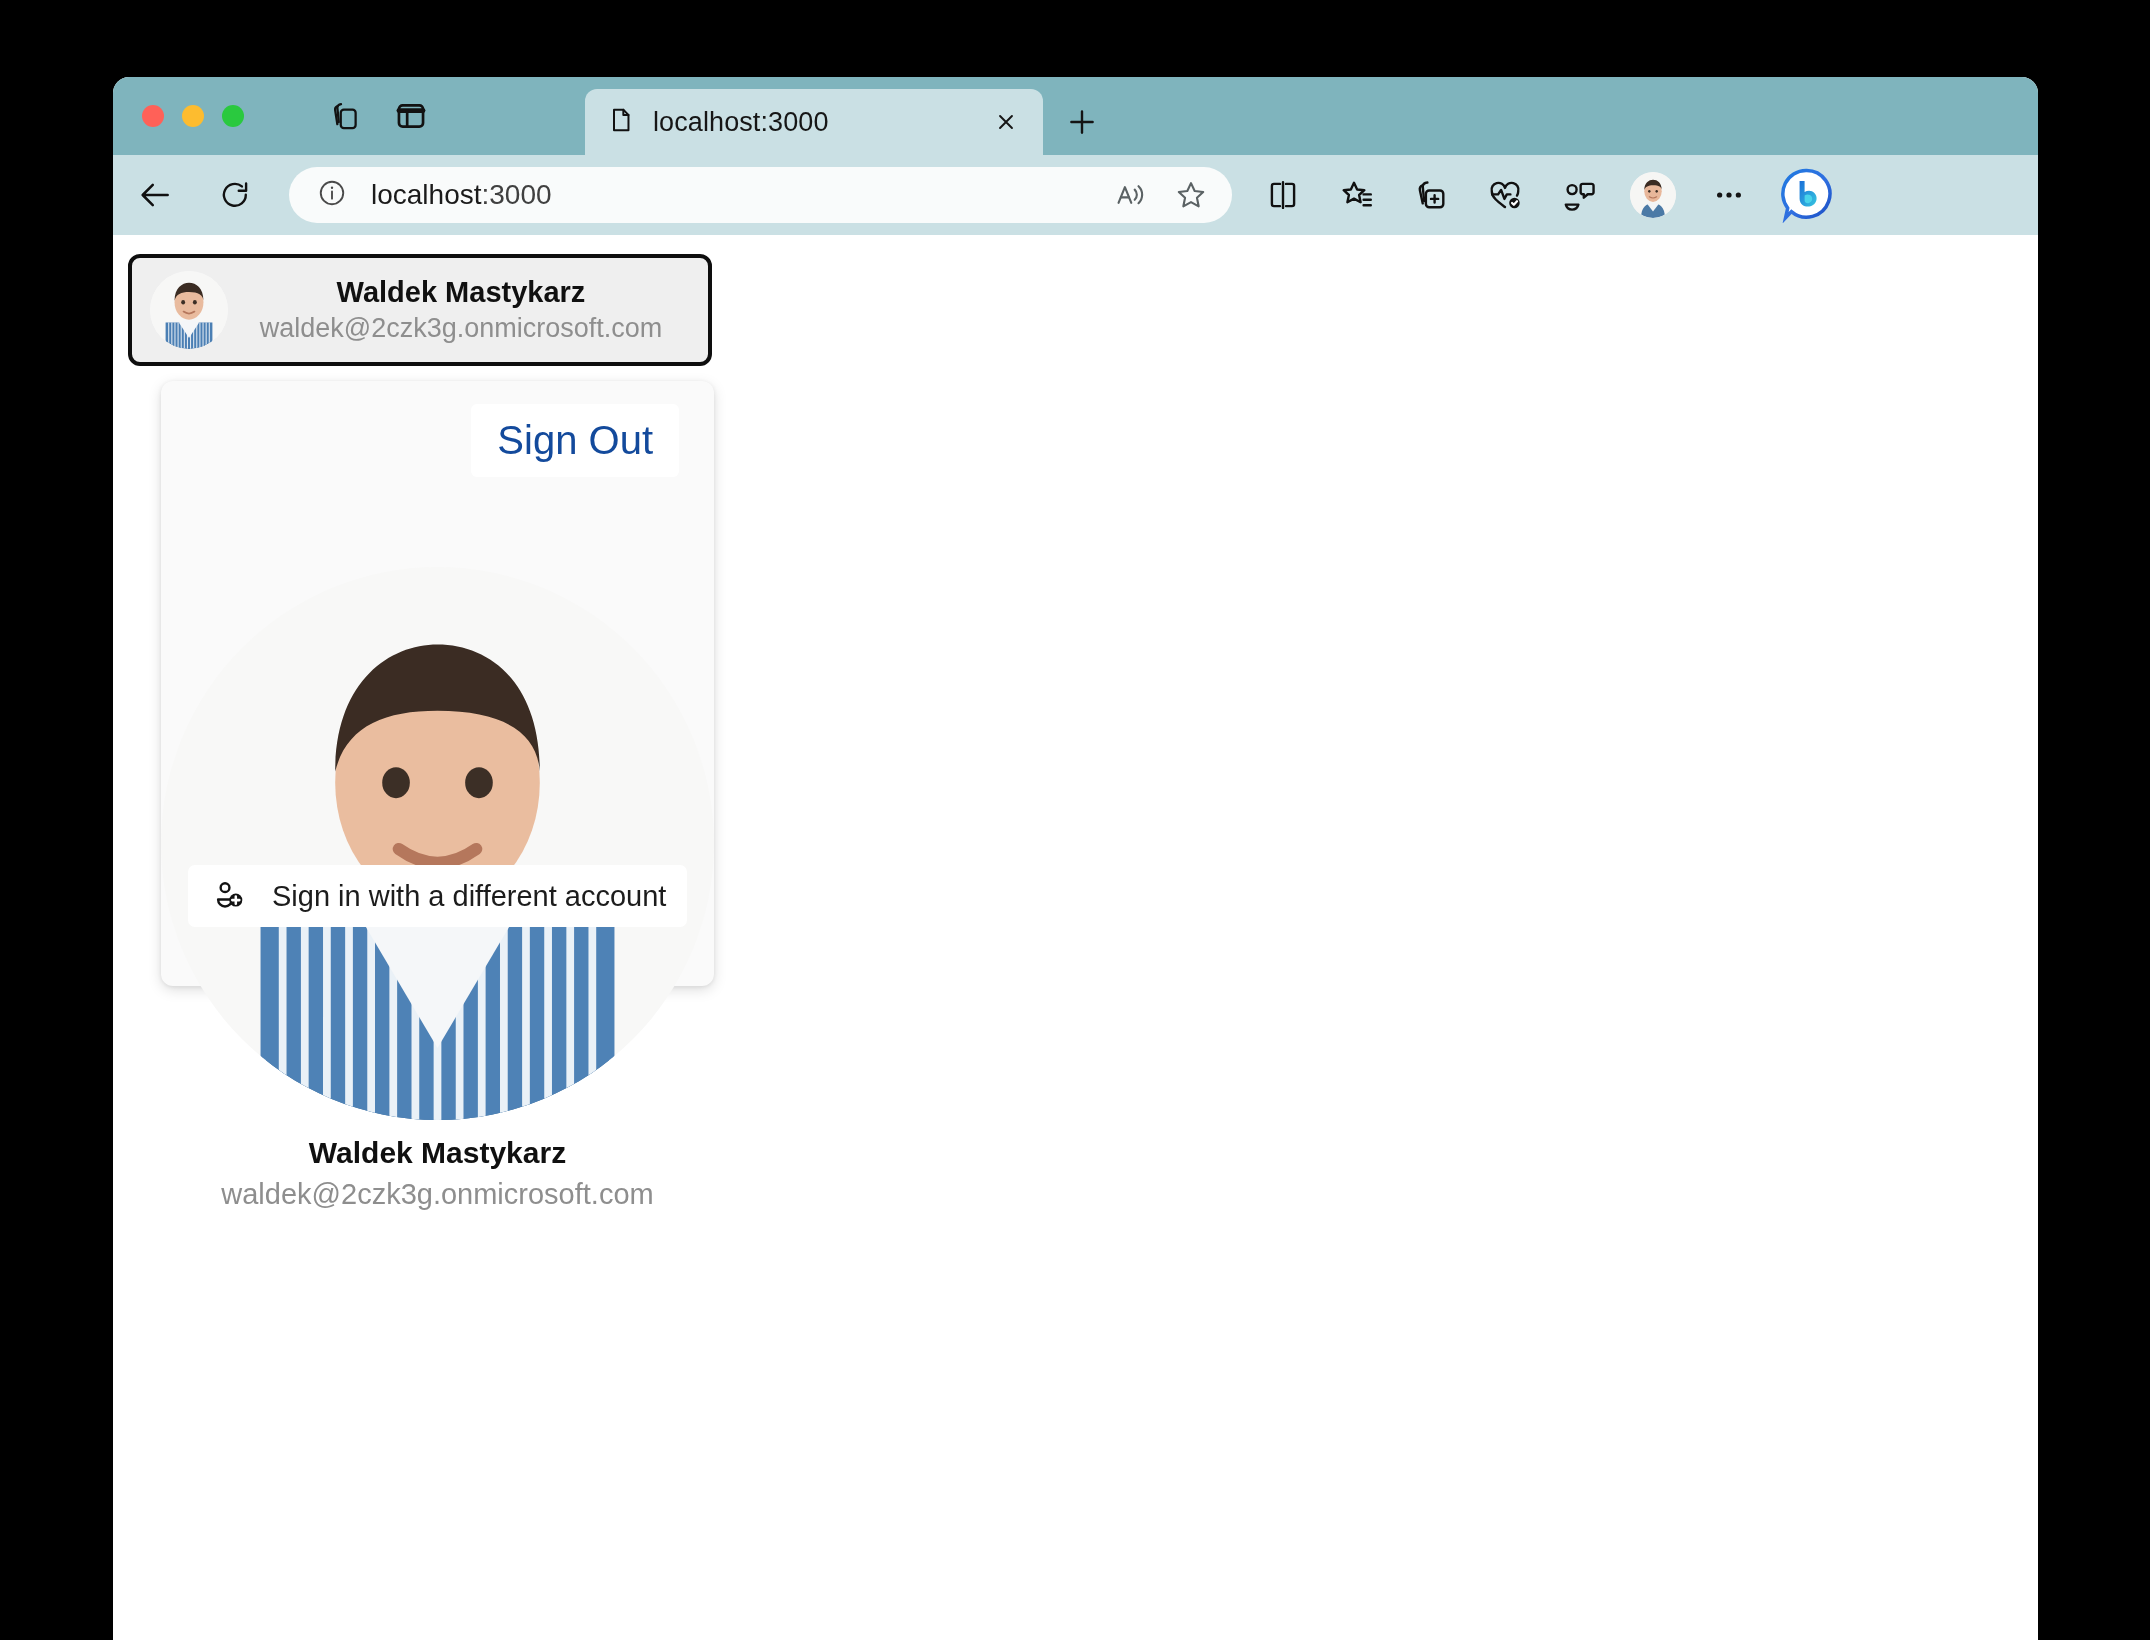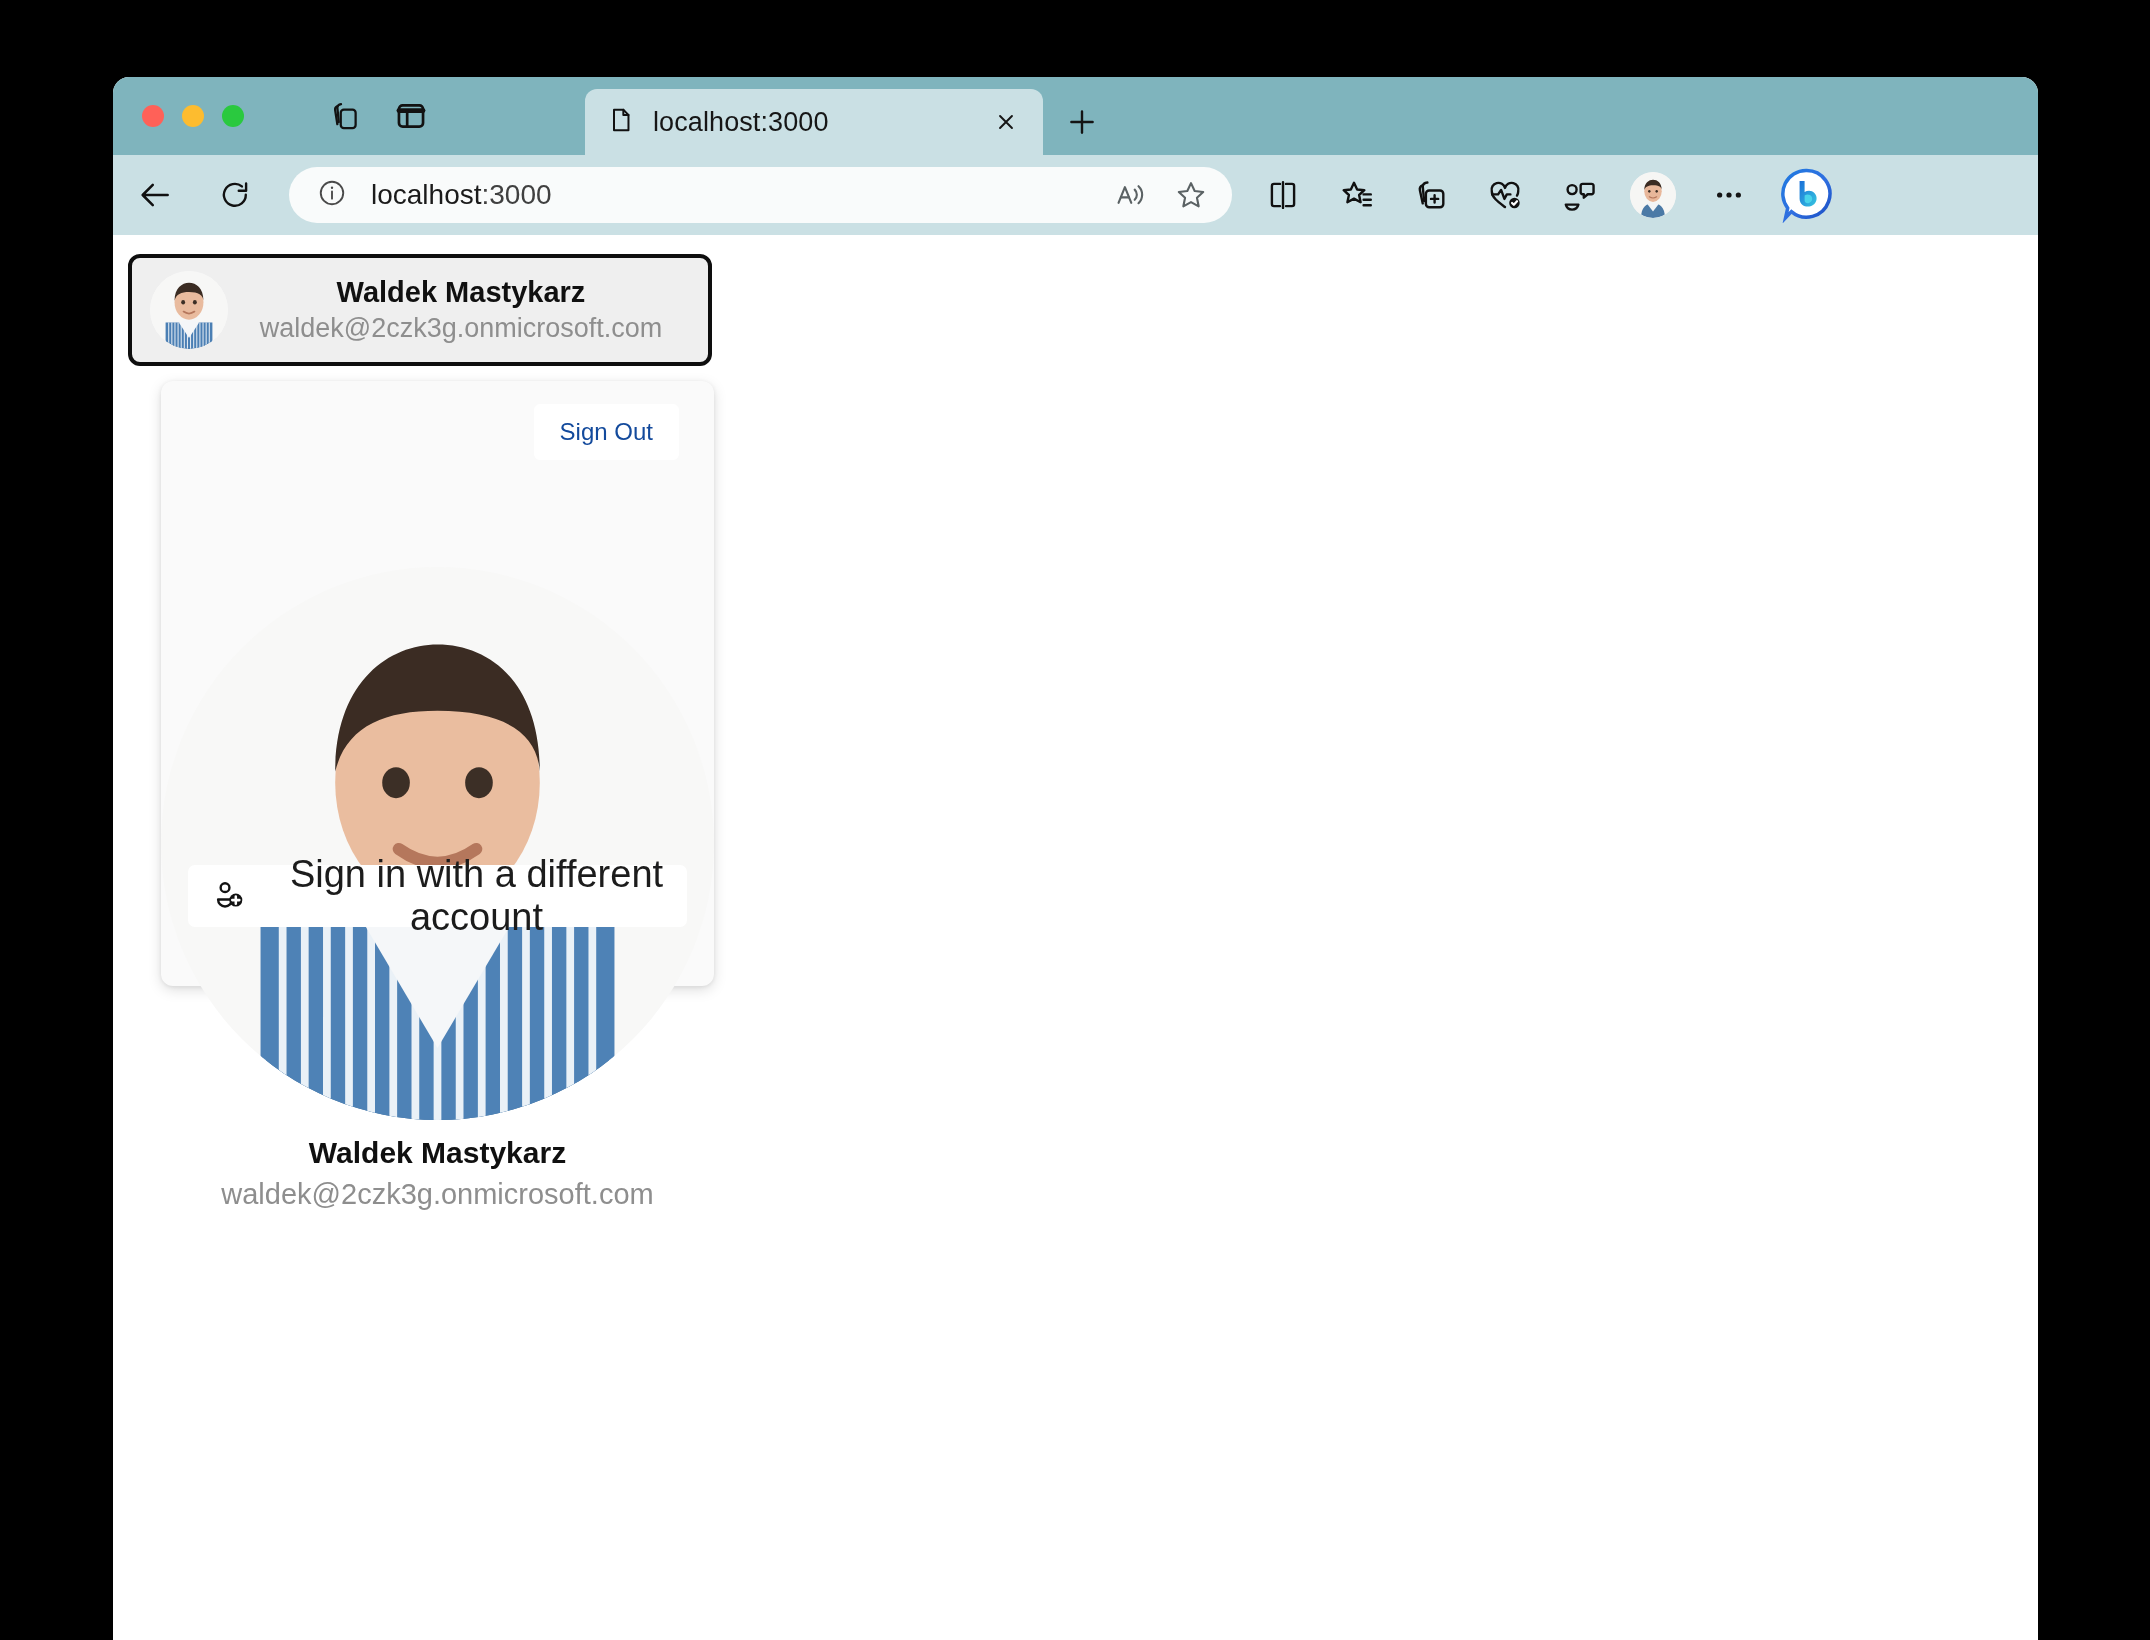--- a/index.html
+++ b/index.html
@@ -246,21 +246,21 @@
   }
   #sign-out-button {
     position: absolute;
     right: 35px;
     top: 23px;
     background: #ffffff;
     border: none;
     border-radius: 6px;
     padding: 14px 26px;
     font-family: "Liberation Sans", sans-serif;
-    font-size: 24px;
+    font-size: 40px;
     color: #134a9c;
     cursor: pointer;
     box-shadow: 0 0 0 0 rgba(0,0,0,0);
   }
   #dropdown-profile {
     position: absolute;
     left: 0;
     right: 0;
     top: 186px;
     text-align: center;
@@ -295,21 +295,21 @@
     border-radius: 7px;
     display: flex;
     align-items: center;
     padding-left: 24px;
     font-family: "Liberation Sans", sans-serif;
     cursor: pointer;
   }
   #switch-account-icon { width: 34px; height: 34px; flex: none; }
   #switch-account-label {
     margin-left: 26px;
-    font-size: 38px;
+    font-size: 29px;
     color: #1c1c1c;
   }
 
   
   .avatar-svg { width: 100%; height: 100%; display: block; }
 </style>
 </head>
 <body>
 
 <div id="browser-window">

